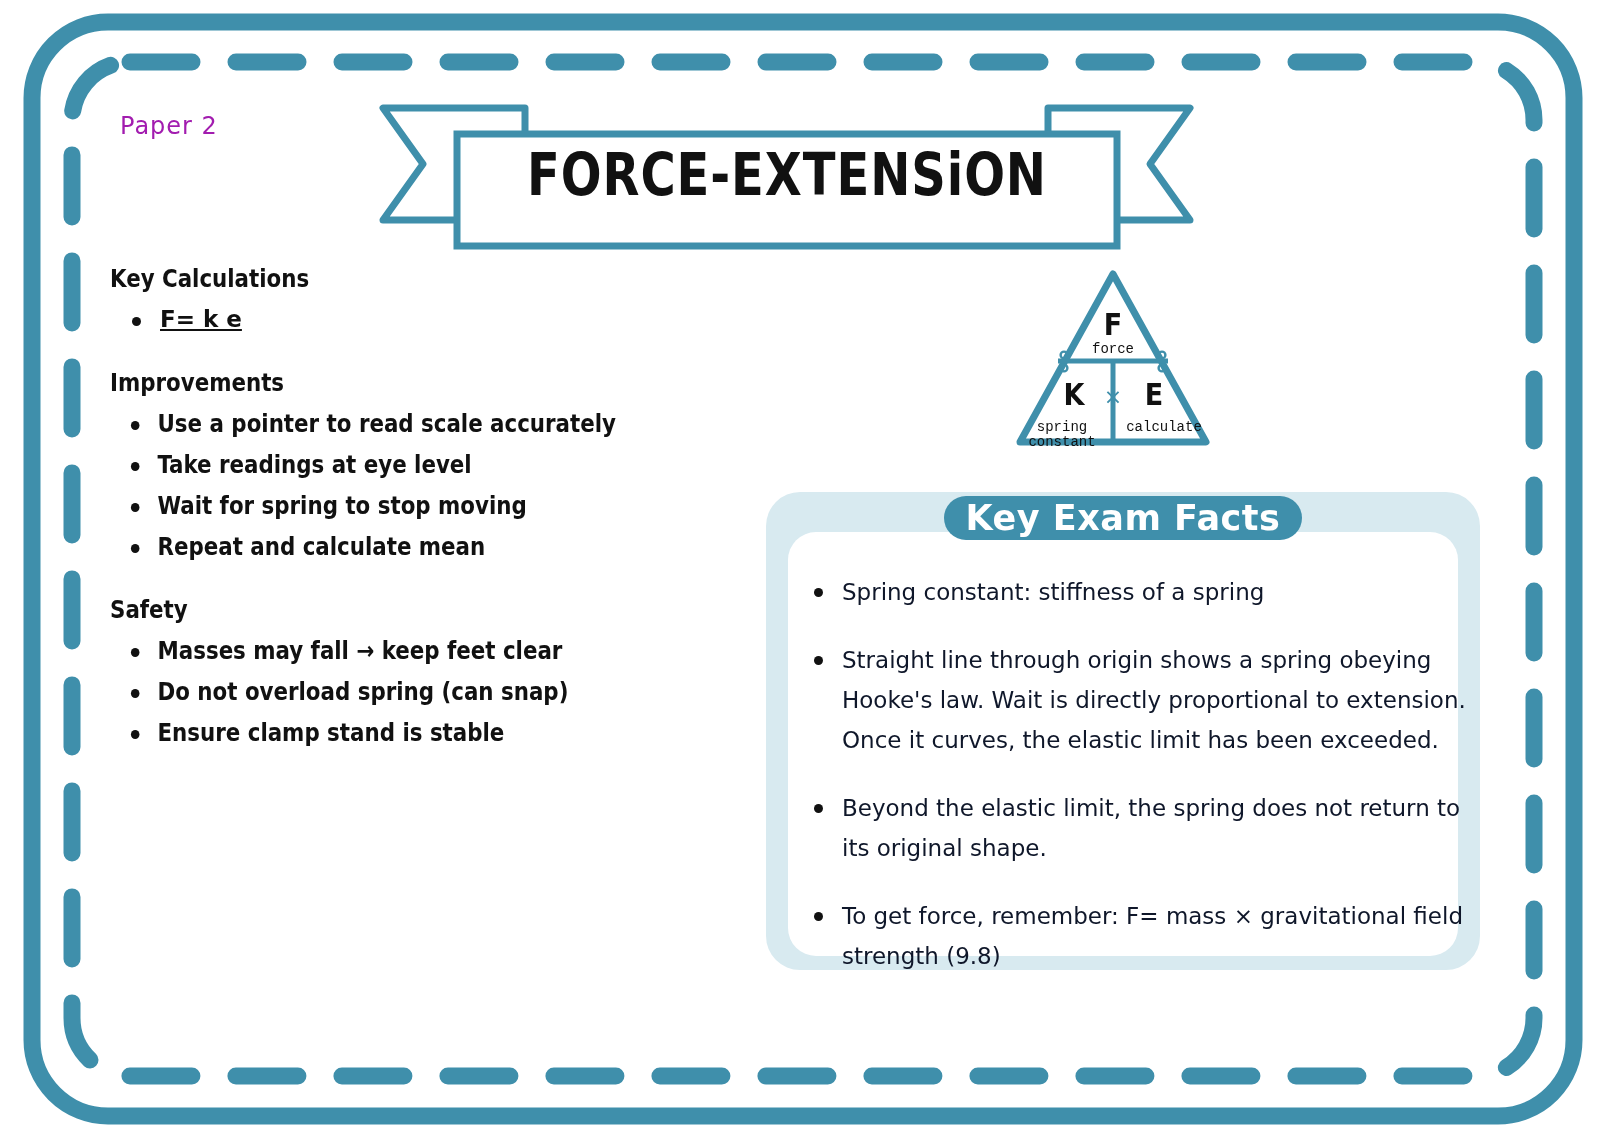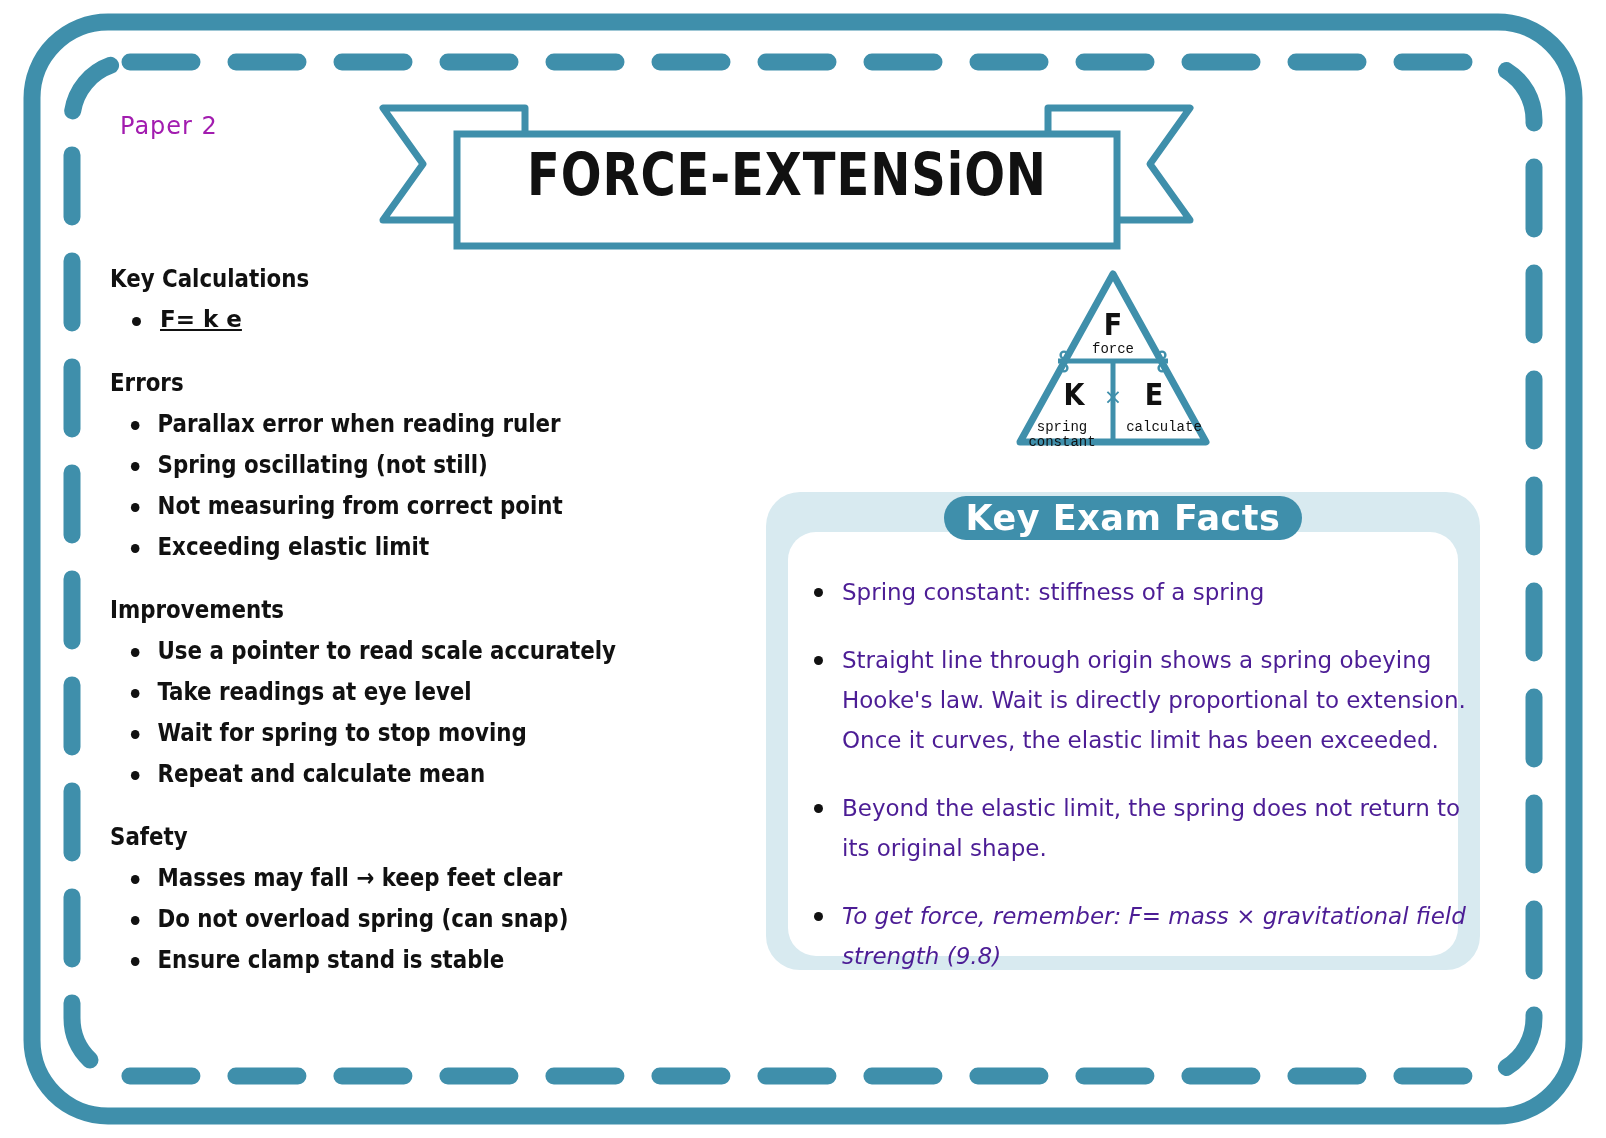--- a/index.html
+++ b/index.html
@@ -124,24 +124,24 @@
     position:absolute;left:800px;top:572px;width:672px;
     list-style:none;margin:0;padding:0;
   }
   .kef-list li{
     position:relative;
     padding-left:42px;
     margin-bottom:28px;
     font-family:"DejaVu Sans",sans-serif;
     font-size:23px;
     line-height:40px;
-    color:#4c1d95;
+    color:#0f172a;
     max-width:640px;
   }
-  .kef-list li:last-child{margin-bottom:8px;font-style:italic;}
+  .kef-list li:last-child{margin-bottom:8px;}
   .kef-list li::before{
     content:"";
     position:absolute;left:14px;top:16px;
     width:9px;height:9px;border-radius:50%;
     background:#111111;
   }
 </style>
 </head>
 <body>
 
@@ -168,29 +168,20 @@
 
   <div class="left-col">
 
     <div class="section sec-calc">
       <div class="sec-head">Key Calculations</div>
       <ul class="bullets">
         <li>F= k e</li>
       </ul>
     </div>
 
-    <div class="section">
-      <div class="sec-head">Errors</div>
-      <ul class="bullets">
-        <li>Parallax error when reading ruler</li>
-        <li>Spring oscillating (not still)</li>
-        <li>Not measuring from correct point</li>
-        <li>Exceeding elastic limit</li>
-      </ul>
-    </div>
 
     <div class="section">
       <div class="sec-head">Improvements</div>
       <ul class="bullets">
         <li>Use a pointer to read scale accurately</li>
         <li>Take readings at eye level</li>
         <li>Wait for spring to stop moving</li>
         <li>Repeat and calculate mean</li>
       </ul>
     </div>

